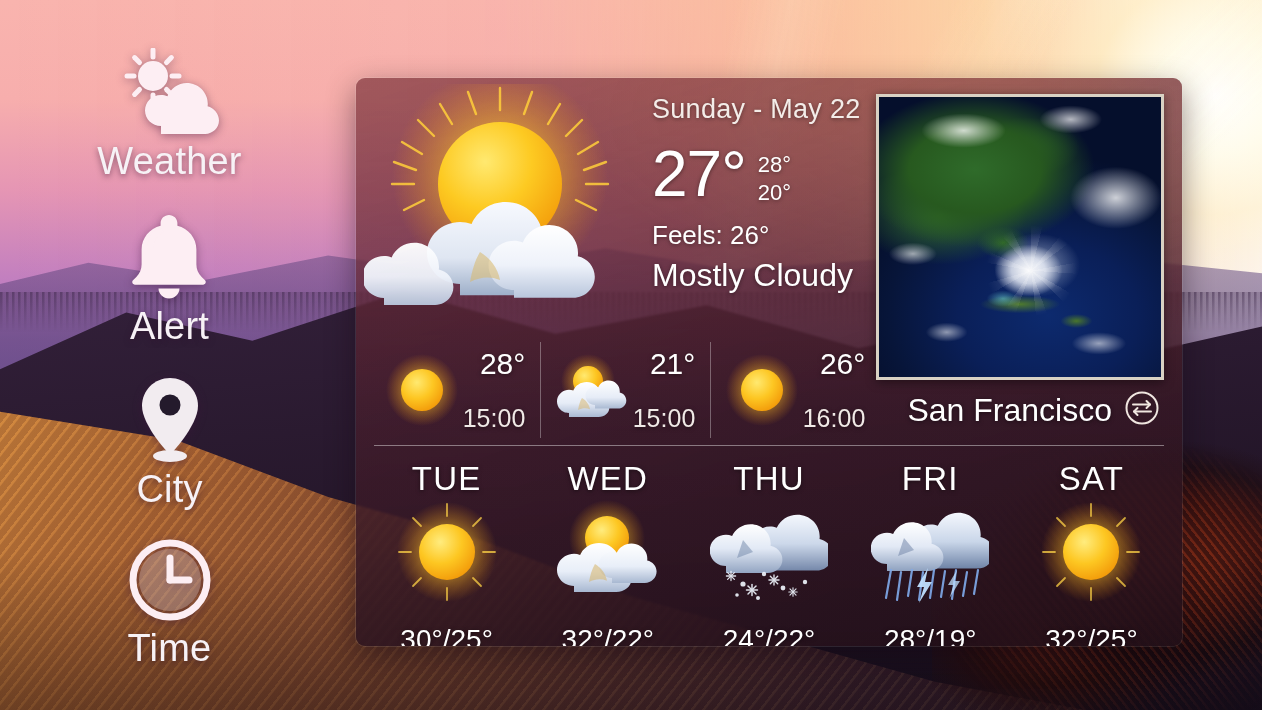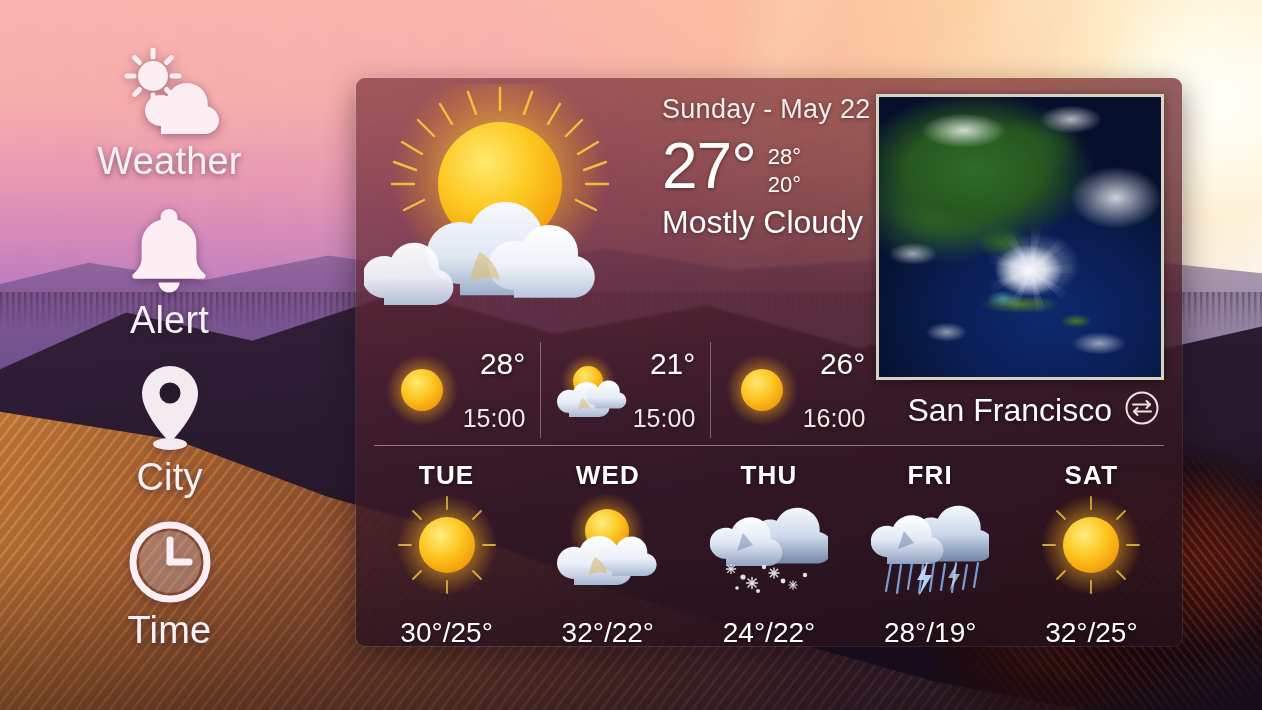--- a/index.html
+++ b/index.html
@@ -120,21 +120,21 @@
   }
 
   
   #sidebar {
     position: absolute;
     left: 62px; top: 48px;
     width: 215px;
     display: flex;
     flex-direction: column;
     align-items: center;
-    gap: 23px;
+    gap: 29px;
     z-index: 5;
   }
   .side-item {
     display: flex;
     flex-direction: column;
     align-items: center;
     cursor: pointer;
     user-select: none;
   }
   .side-icon {
@@ -177,30 +177,30 @@
 
   
   #current-row {
     position: absolute; left: 0; top: 0; width: 100%; height: 258px;
   }
   #current-icon {
     position: absolute; left: 8px; top: 6px;
     width: 292px; height: 238px;
   }
   #current-readout {
-    position: absolute; left: 306px; top: 16px;
+    position: absolute; left: 296px; top: 16px;
     color: #fff;
     text-shadow: 0 1px 4px rgba(0,0,0,0.45);
   }
   #date-line {
     font-size: 27px; font-weight: 400; letter-spacing: .3px;
     color: #f3ece8;
     white-space: nowrap;
   }
-  .temp-block { display: flex; align-items: flex-start; margin-top: 12px; }
+  .temp-block { display: flex; align-items: flex-start; margin-top: 20px; }
   #temp-main {
     font-size: 64px; font-weight: 300; line-height: .92; letter-spacing: -1px;
   }
   .temp-hl { margin-left: 12px; padding-top: 6px; }
   .temp-hl div { font-size: 22px; font-weight: 400; line-height: 1.25; }
   #feels-line { margin-top: 14px; font-size: 26px; font-weight: 400; }
   #cond-line  { margin-top: 6px;  font-size: 32px; font-weight: 400; }
 
   
   #map-frame {
@@ -290,21 +290,21 @@
   #daily-row {
     position: absolute; left: 10px; right: 10px; top: 378px; bottom: 0;
     display: flex;
   }
   .day-cell {
     flex: 1;
     display: flex; flex-direction: column; align-items: center;
     padding-top: 4px;
   }
   .day-name {
-    color: #fff; font-size: 26px; font-weight: 700;
+    color: #fff; font-size: 33px; font-weight: 400;
     letter-spacing: 1.2px;
     text-shadow: 0 1px 4px rgba(0,0,0,0.5);
   }
   .day-icon { width: 118px; height: 104px; margin-top: 2px; }
   .day-temps {
     color: #fff; font-size: 28px; font-weight: 400; margin-top: 20px;
     text-shadow: 0 1px 4px rgba(0,0,0,0.5);
     white-space: nowrap;
   }
 </style>
@@ -447,20 +447,21 @@
 
       <div id="current-readout">
         <div id="date-line">Sunday - May 22</div>
         <div class="temp-block">
           <div id="temp-main">27°</div>
           <div class="temp-hl">
             <div>28°</div>
             <div>20°</div>
           </div>
         </div>
+        <div id="feels-line">Feels: 26°</div>
         <div id="cond-line">Mostly Cloudy</div>
       </div>
 
       <div id="map-frame">
         <div class="map-canvas map-ocean"></div>
         <div class="map-canvas map-land"></div>
         <div class="map-canvas map-clouds"></div>
         <div class="map-canvas map-swirl"></div>
       </div>
     </div>

